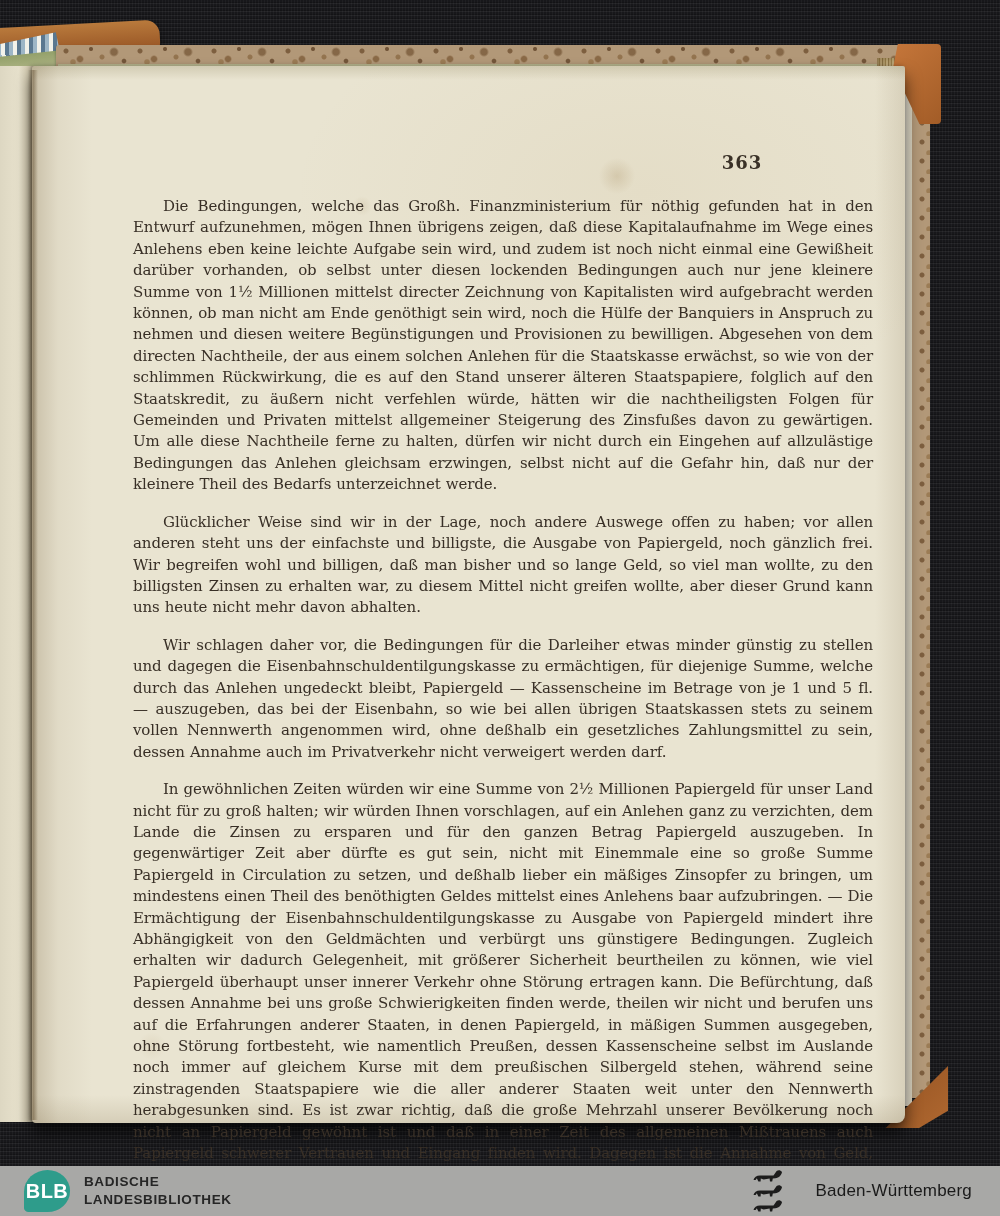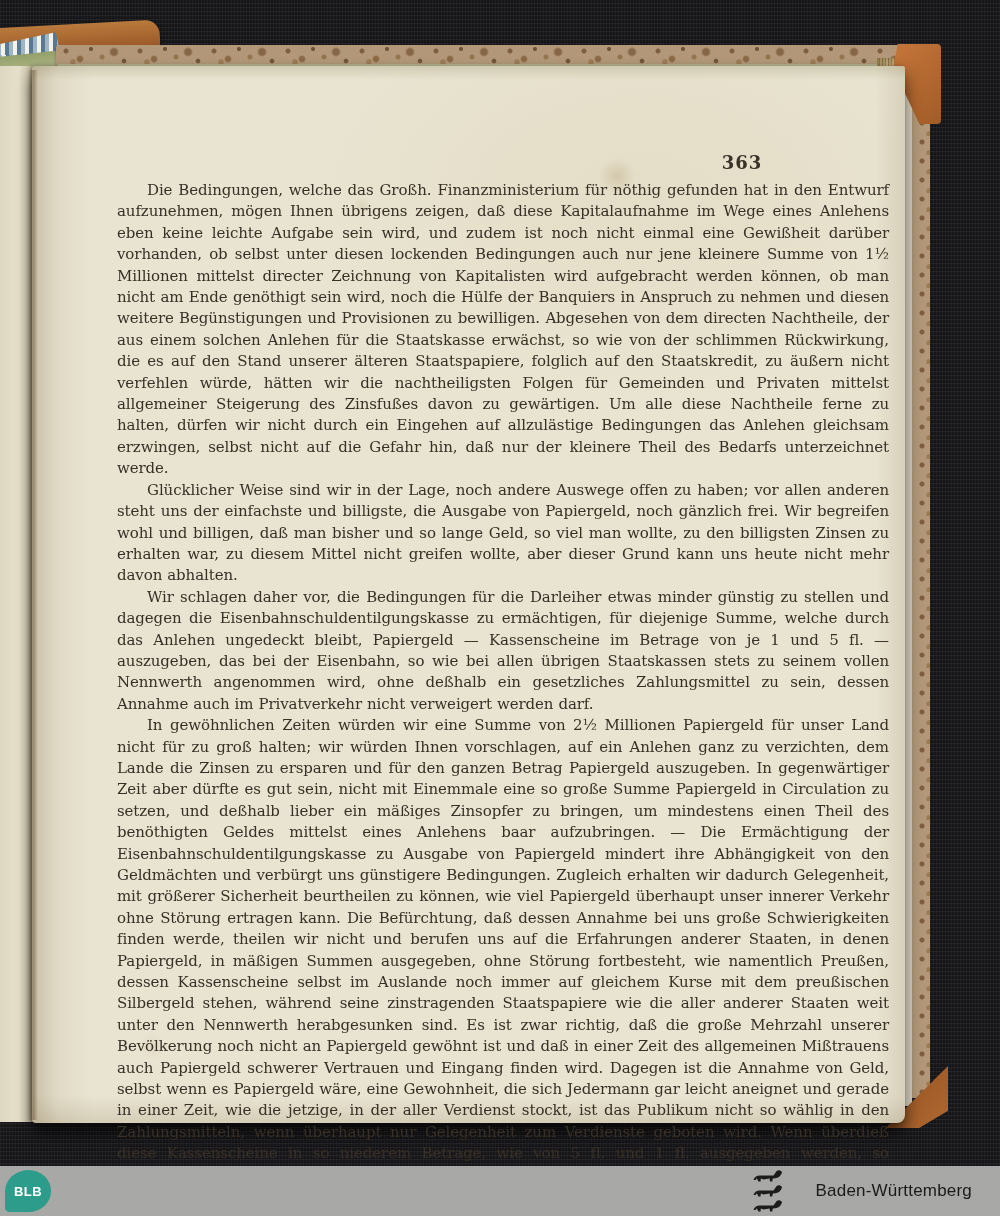--- a/index.html
+++ b/index.html
@@ -107,34 +107,34 @@
   .pagenum{
     position:absolute;left:650px;top:86px;width:120px;
     text-align:center;font-size:18px;font-weight:bold;color:#3a3127;
     letter-spacing:1px;
   }
   .textblock{
     position:absolute;left:85px;top:114px;width:772px;
     font-size:15px;line-height:21.4px;color:#382f26;
     text-align:justify;letter-spacing:-0.1px;word-spacing:0.4px;
   }
-  .textblock p{margin:0;text-indent:30px;}
+  .textblock p{margin:16px;text-indent:30px;}
   
   .footer{
     position:absolute;left:0;top:1166px;width:1000px;height:50px;
     background:#a8a8a6;
     font-family:"Liberation Sans", sans-serif;
     display:flex;align-items:center;
   }
   .blb-logo{
-    margin-left:5px;width:46px;height:42px;
+    margin-left:24px;width:46px;height:42px;
     background:#2e9c8b;
     border-radius:52% 50% 50% 10%;
     display:flex;align-items:center;justify-content:center;
-    color:#ffffff;font-weight:bold;font-size:13px;letter-spacing:0.5px;
+    color:#ffffff;font-weight:bold;font-size:20px;letter-spacing:0.5px;
   }
   .lib-name{
     margin-left:14px;color:#262626;font-weight:bold;font-size:13.5px;
     line-height:1.3;letter-spacing:0.6px;
   }
   .footer-right{
     position:absolute;right:28px;top:0;height:50px;
     display:flex;align-items:center;gap:10px;
   }
   .bw-arms{width:36px;height:44px;}
@@ -167,20 +167,24 @@
     <p>In gewöhnlichen Zeiten würden wir eine Summe von 2½ Millionen Papiergeld für unser Land nicht für zu groß halten; wir würden Ihnen vorschlagen, auf ein Anlehen ganz zu verzichten, dem Lande die Zinsen zu ersparen und für den ganzen Betrag Papiergeld auszugeben. In gegenwärtiger Zeit aber dürfte es gut sein, nicht mit Einemmale eine so große Summe Papiergeld in Circulation zu setzen, und deßhalb lieber ein mäßiges Zinsopfer zu bringen, um mindestens einen Theil des benöthigten Geldes mittelst eines Anlehens baar aufzubringen. — Die Ermächtigung der Eisenbahnschuldentilgungskasse zu Ausgabe von Papiergeld mindert ihre Abhängigkeit von den Geldmächten und verbürgt uns günstigere Bedingungen. Zugleich erhalten wir dadurch Gelegenheit, mit größerer Sicherheit beurtheilen zu können, wie viel Papiergeld überhaupt unser innerer Verkehr ohne Störung ertragen kann. Die Befürchtung, daß dessen Annahme bei uns große Schwierigkeiten finden werde, theilen wir nicht und berufen uns auf die Erfahrungen anderer Staaten, in denen Papiergeld, in mäßigen Summen ausgegeben, ohne Störung fortbesteht, wie namentlich Preußen, dessen Kassenscheine selbst im Auslande noch immer auf gleichem Kurse mit dem preußischen Silbergeld stehen, während seine zinstragenden Staatspapiere wie die aller anderer Staaten weit unter den Nennwerth herabgesunken sind. Es ist zwar richtig, daß die große Mehrzahl unserer Bevölkerung noch nicht an Papiergeld gewöhnt ist und daß in einer Zeit des allgemeinen Mißtrauens auch Papiergeld schwerer Vertrauen und Eingang finden wird. Dagegen ist die Annahme von Geld, selbst wenn es Papiergeld wäre, eine Gewohnheit, die sich Jedermann gar leicht aneignet und gerade in einer Zeit, wie die jetzige, in der aller Verdienst stockt, ist das Publikum nicht so wählig in den Zahlungsmitteln, wenn überhaupt nur Gelegenheit zum Verdienste geboten wird. Wenn überdieß diese Kassenscheine in so niederem Betrage, wie von 5 fl. und 1 fl. ausgegeben werden, so vertheilen sie sich schnell in so viele Hände, daß Keiner dabei große Gefahr läuft, und wenn auch zu erwarten steht, daß sie häufig wieder der Eisenbahn und anderen Staatskassen an Zahlung zufließen, so ist doch nicht zu befürchten, daß außerdem noch ein großer Andrang um Umwechslung dieser kleinen Scheine in Silbergeld statt finden werde.</p>
 
   </div>
 </div>
 <div class="gutter-line"></div>
 
 <div class="footer">
   <div class="blb-logo">
     <span>BLB</span>
   </div>
+  <div class="lib-name">
+    <div>BADISCHE</div>
+    <div>LANDESBIBLIOTHEK</div>
+  </div>
   <div class="footer-right">
     <svg class="bw-arms" viewBox="0 0 36 44">
       <defs>
         <g id="lion">
           <path d="M31,3 C29,0.5 26,1 24.6,3.4 L22.5,6.5 L9,6.5 C5.5,6.5 3,8.5 2.5,11 L4.6,11 L5.8,9.2 L7.4,12.4 L9.6,12.4 L9.8,9.6 L12.6,10.6 L18.6,9.6 L19,12.4 L21.2,12.4 L21.8,9.4 L24.4,9.2 C28,8.8 30.4,6.2 31,3 Z" fill="#1c1c1c"></path>
         </g>
       </defs>
       <use href="#lion" x="1" y="0"></use>
       <use href="#lion" x="1" y="15"></use>
       <use href="#lion" x="1" y="30"></use>

